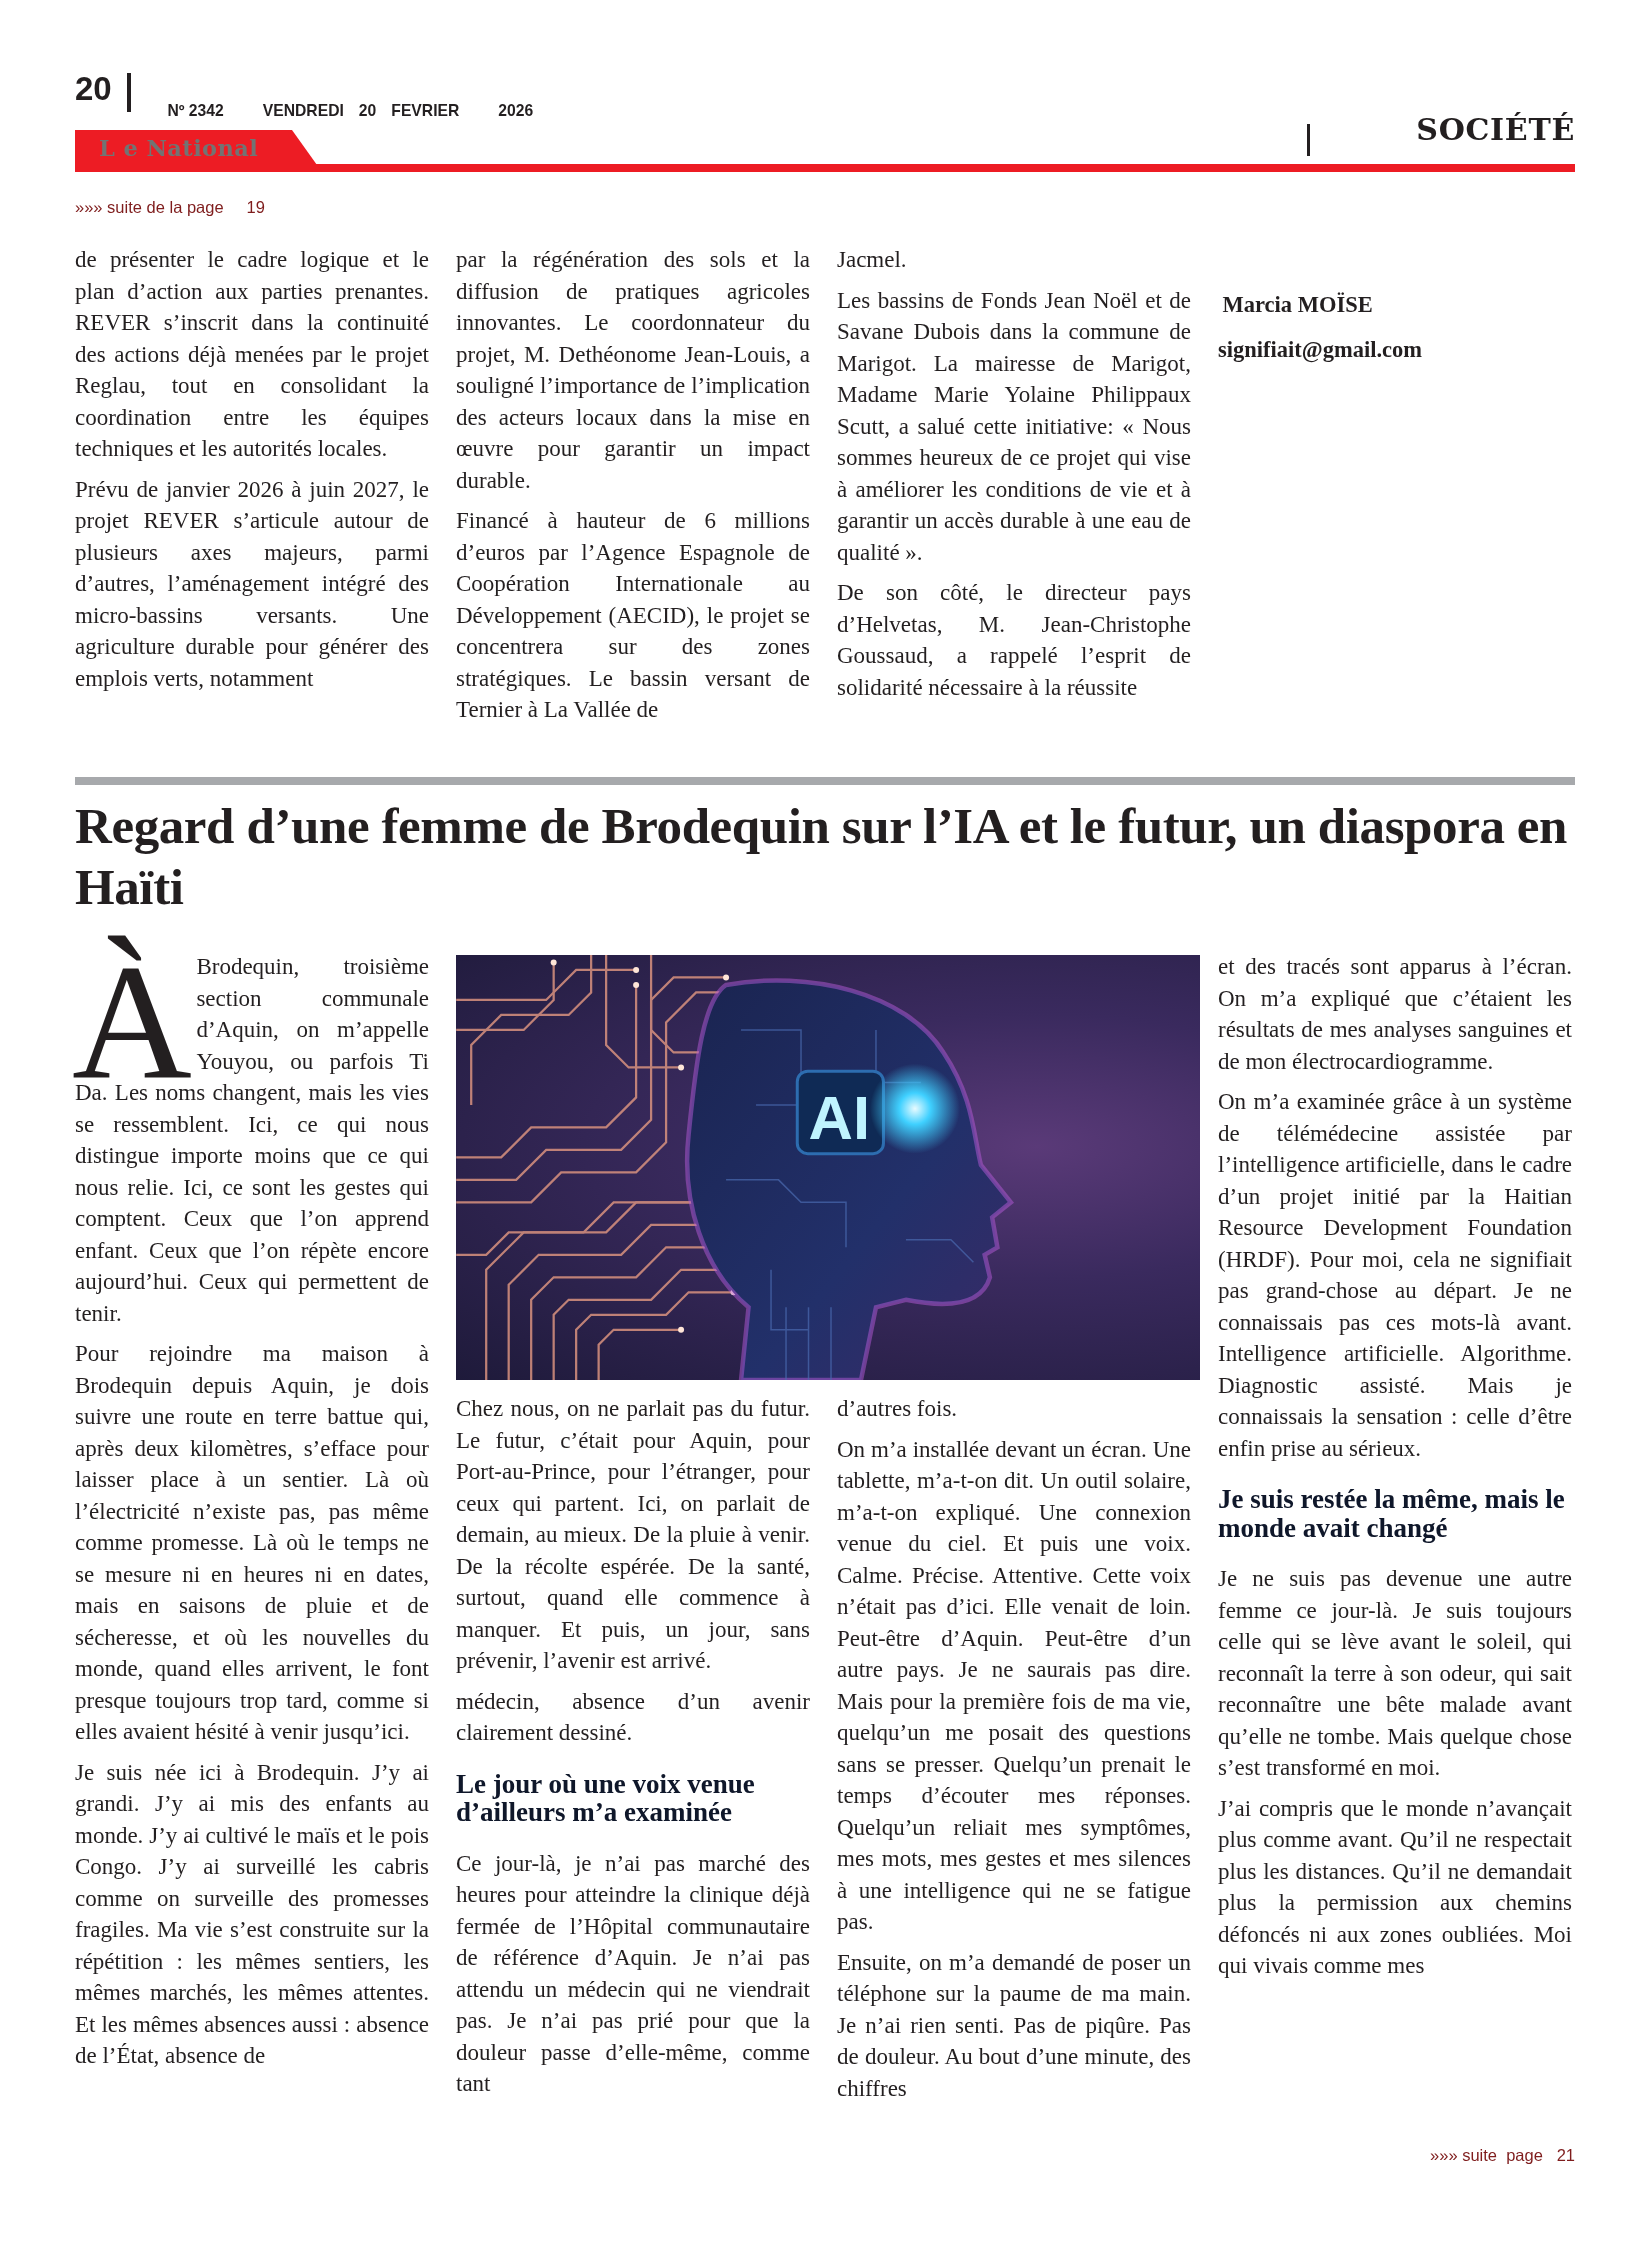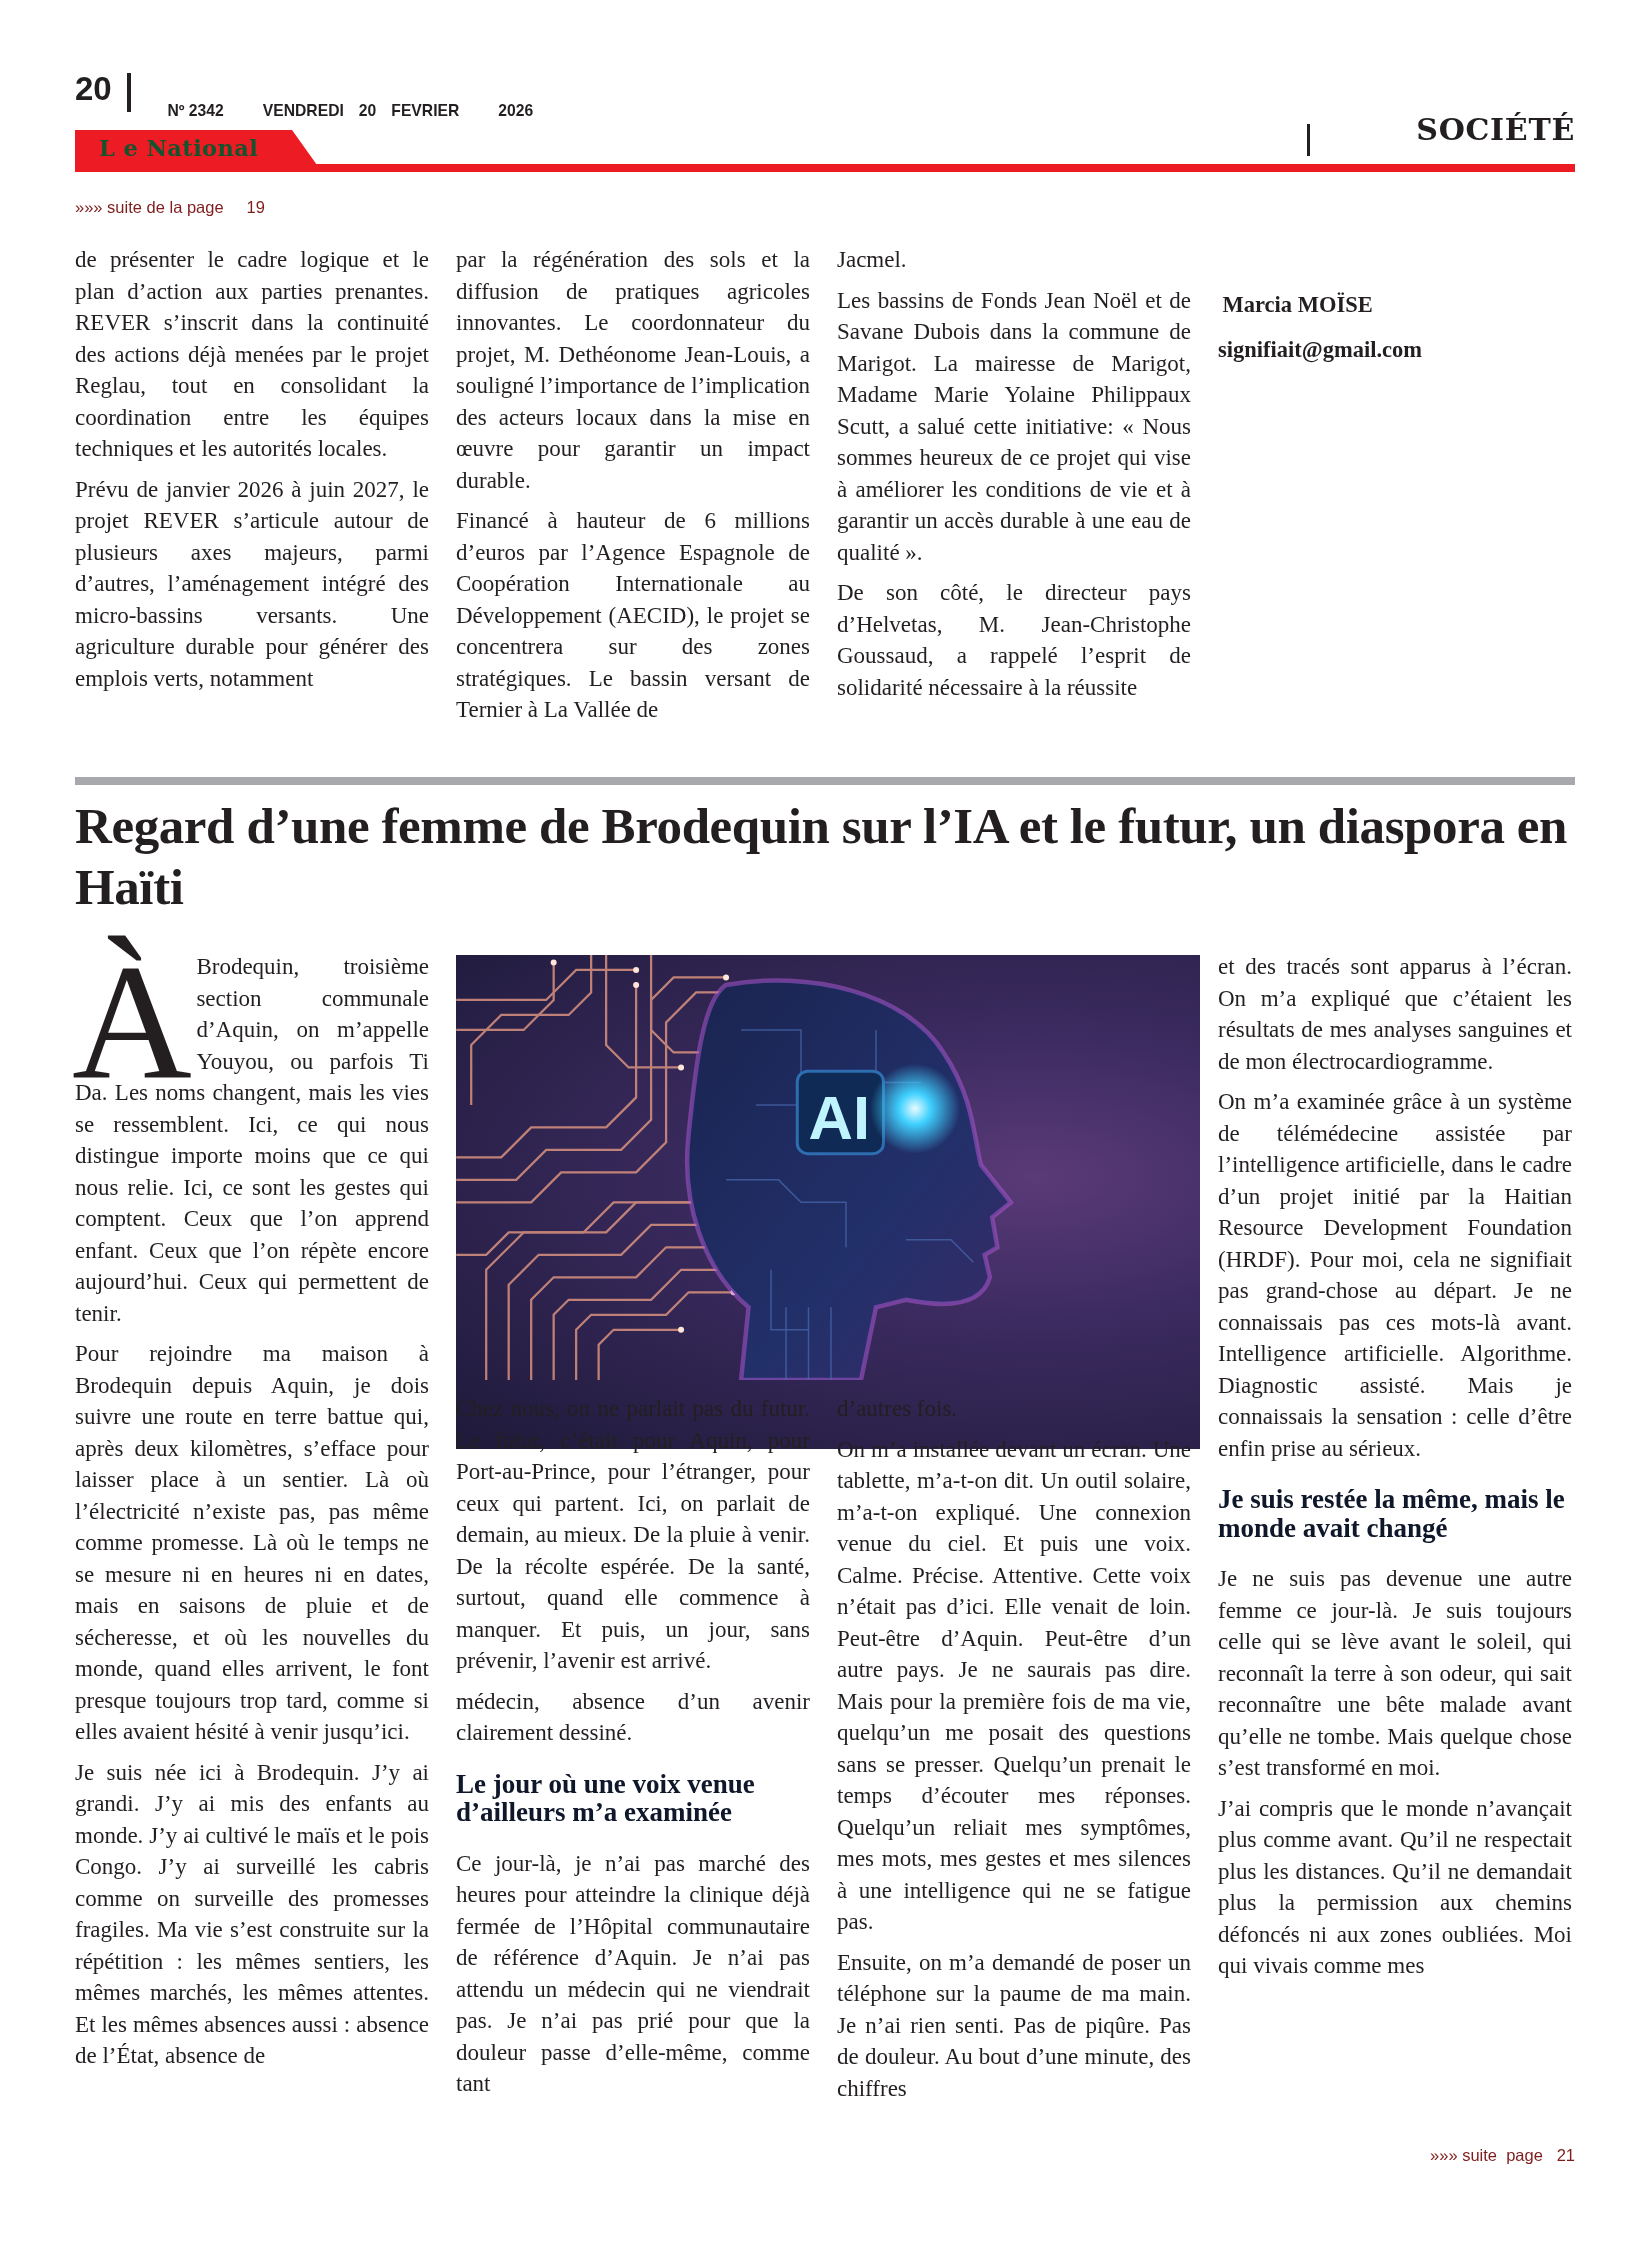--- a/index.html
+++ b/index.html
@@ -8,21 +8,21 @@
   
   #masthead { position: absolute; left: 75px; top: 70px; width: 1500px; height: 112px; }
   #page-num { position: absolute; left: 0; top: 0; font-family: "Liberation Sans", sans-serif; font-weight: 700; font-size: 33px; line-height: 37px; color: #231f20; }
   #page-num-bar { position: absolute; left: 52px; top: 3px; width: 3.7px; height: 39px; background: #231f20; }
   #issue-line { position: absolute; left: 75px; top: 13.5px; font-family: "Liberation Sans", sans-serif; font-weight: 700; font-size: 15.7px; color: #231f20; white-space: pre; }
   #issue-line span { margin-right: 39px; }
   #issue-line span.tight { margin-right: 15px; }
   #brand-band { position: absolute; left: 0; top: 60px; width: 1500px; height: 42px; }
   #brand-tab { position: absolute; left: 0; top: 0; width: 247px; height: 42px; background: #ed1c24; clip-path: polygon(0 0, 217px 0, 247px 42px, 0 42px); }
   #brand-strip { position: absolute; left: 0; top: 34px; width: 1500px; height: 7.5px; background: #ed1c24; }
-  #brand-name { position: absolute; left: 24px; top: 4.5px; font-family: "DejaVu Serif", serif; font-weight: 700; font-size: 22.5px; color: #14532d; letter-spacing: 0.4px; }
+  #brand-name { position: absolute; left: 24px; top: 4.5px; font-family: "DejaVu Serif", serif; font-weight: 700; font-size: 22.5px; color: #737373; letter-spacing: 0.4px; }
   #section-bar { position: absolute; left: 1232px; top: 54px; width: 3px; height: 31.5px; background: #231f20; }
   #section-name { position: absolute; right: 0; top: 42px; font-family: "DejaVu Serif", serif; font-weight: 700; font-size: 30px; color: #231f20; letter-spacing: 0.7px; }
 
   .jump { font-family: "Liberation Sans", sans-serif; color: #7f1d1d; font-size: 16.5px; white-space: pre; }
   #continued-from { position: absolute; left: 75px; top: 198px; }
 
   
   .col { position: absolute; width: 354px; font-family: "Liberation Serif", serif; font-size: 23px; line-height: 31.5px; text-align: justify; hyphens: manual; color: #231f20; }
   .col p { margin: 0 0 9px 0; }
   .col p:last-child { margin-bottom: 0; }
@@ -43,21 +43,21 @@
   #a2c2 { left: 456px; top: 1393px; }
   #a2c3 { left: 837px; top: 1393px; }
   #a2c4 { left: 1218px; top: 951px; }
 
   .dropcap { float: left; font-family: "Liberation Serif", serif; font-size: 166px; line-height: 120px; padding-top: 10.5px; margin: 0 4.5px -4.5px -3px; color: #231f20; }
   .subhead { font-family: "Liberation Serif", serif; font-weight: 700; font-size: 27px; line-height: 28.5px; margin: 21px 0 21px 0; text-align: left; color: #0f172a; }
 
   #continued-to { position: absolute; right: 75px; top: 2146px; text-align: center; }
 
   
-  #ai-figure { position: absolute; left: 456px; top: 955px; width: 744px; height: 494px; overflow: hidden; background: radial-gradient(ellipse at 78% 45%, #5a3a78 0%, #3a2a5e 40%, #1e1a3a 100%); }
+  #ai-figure { position: absolute; left: 456px; top: 955px; width: 744px; height: 425px; overflow: hidden; background: radial-gradient(ellipse at 78% 45%, #5a3a78 0%, #3a2a5e 40%, #1e1a3a 100%); }
   #ai-figure svg { display: block; }
 </style>
 </head>
 <body>
 
 <header id="masthead">
   <div id="page-num">20</div>
   <div id="page-num-bar"></div>
   <div id="issue-line">
     <span>Nº 2342</span><span class="tight">VENDREDI</span><span class="tight">20</span><span>FEVRIER</span><span>2026</span>

